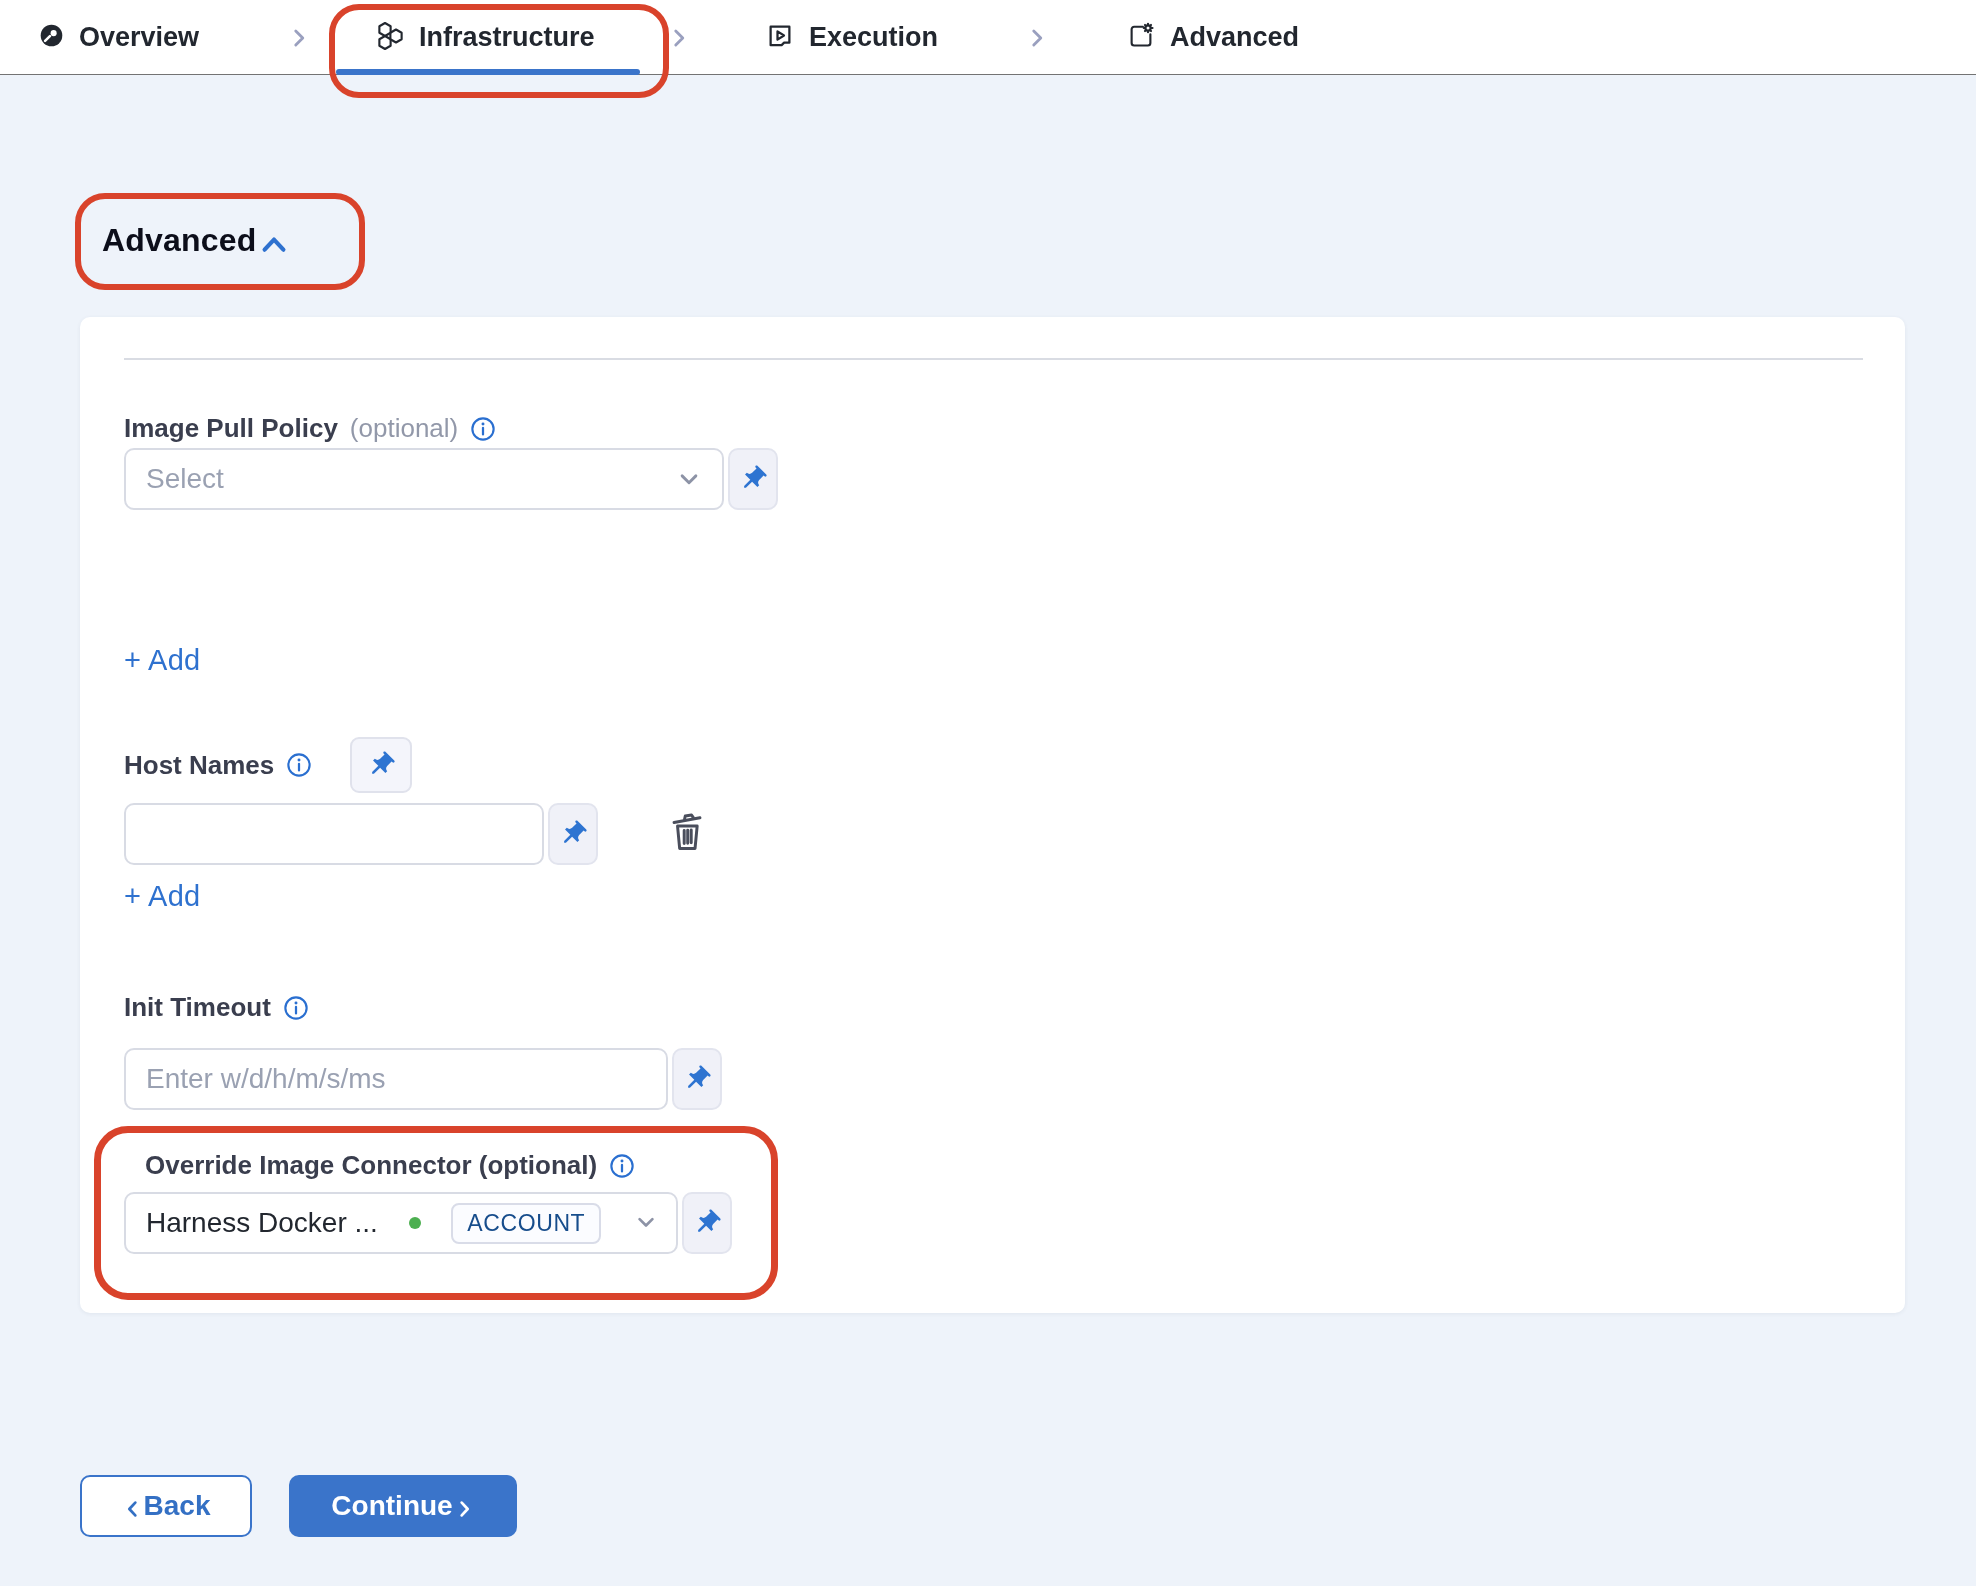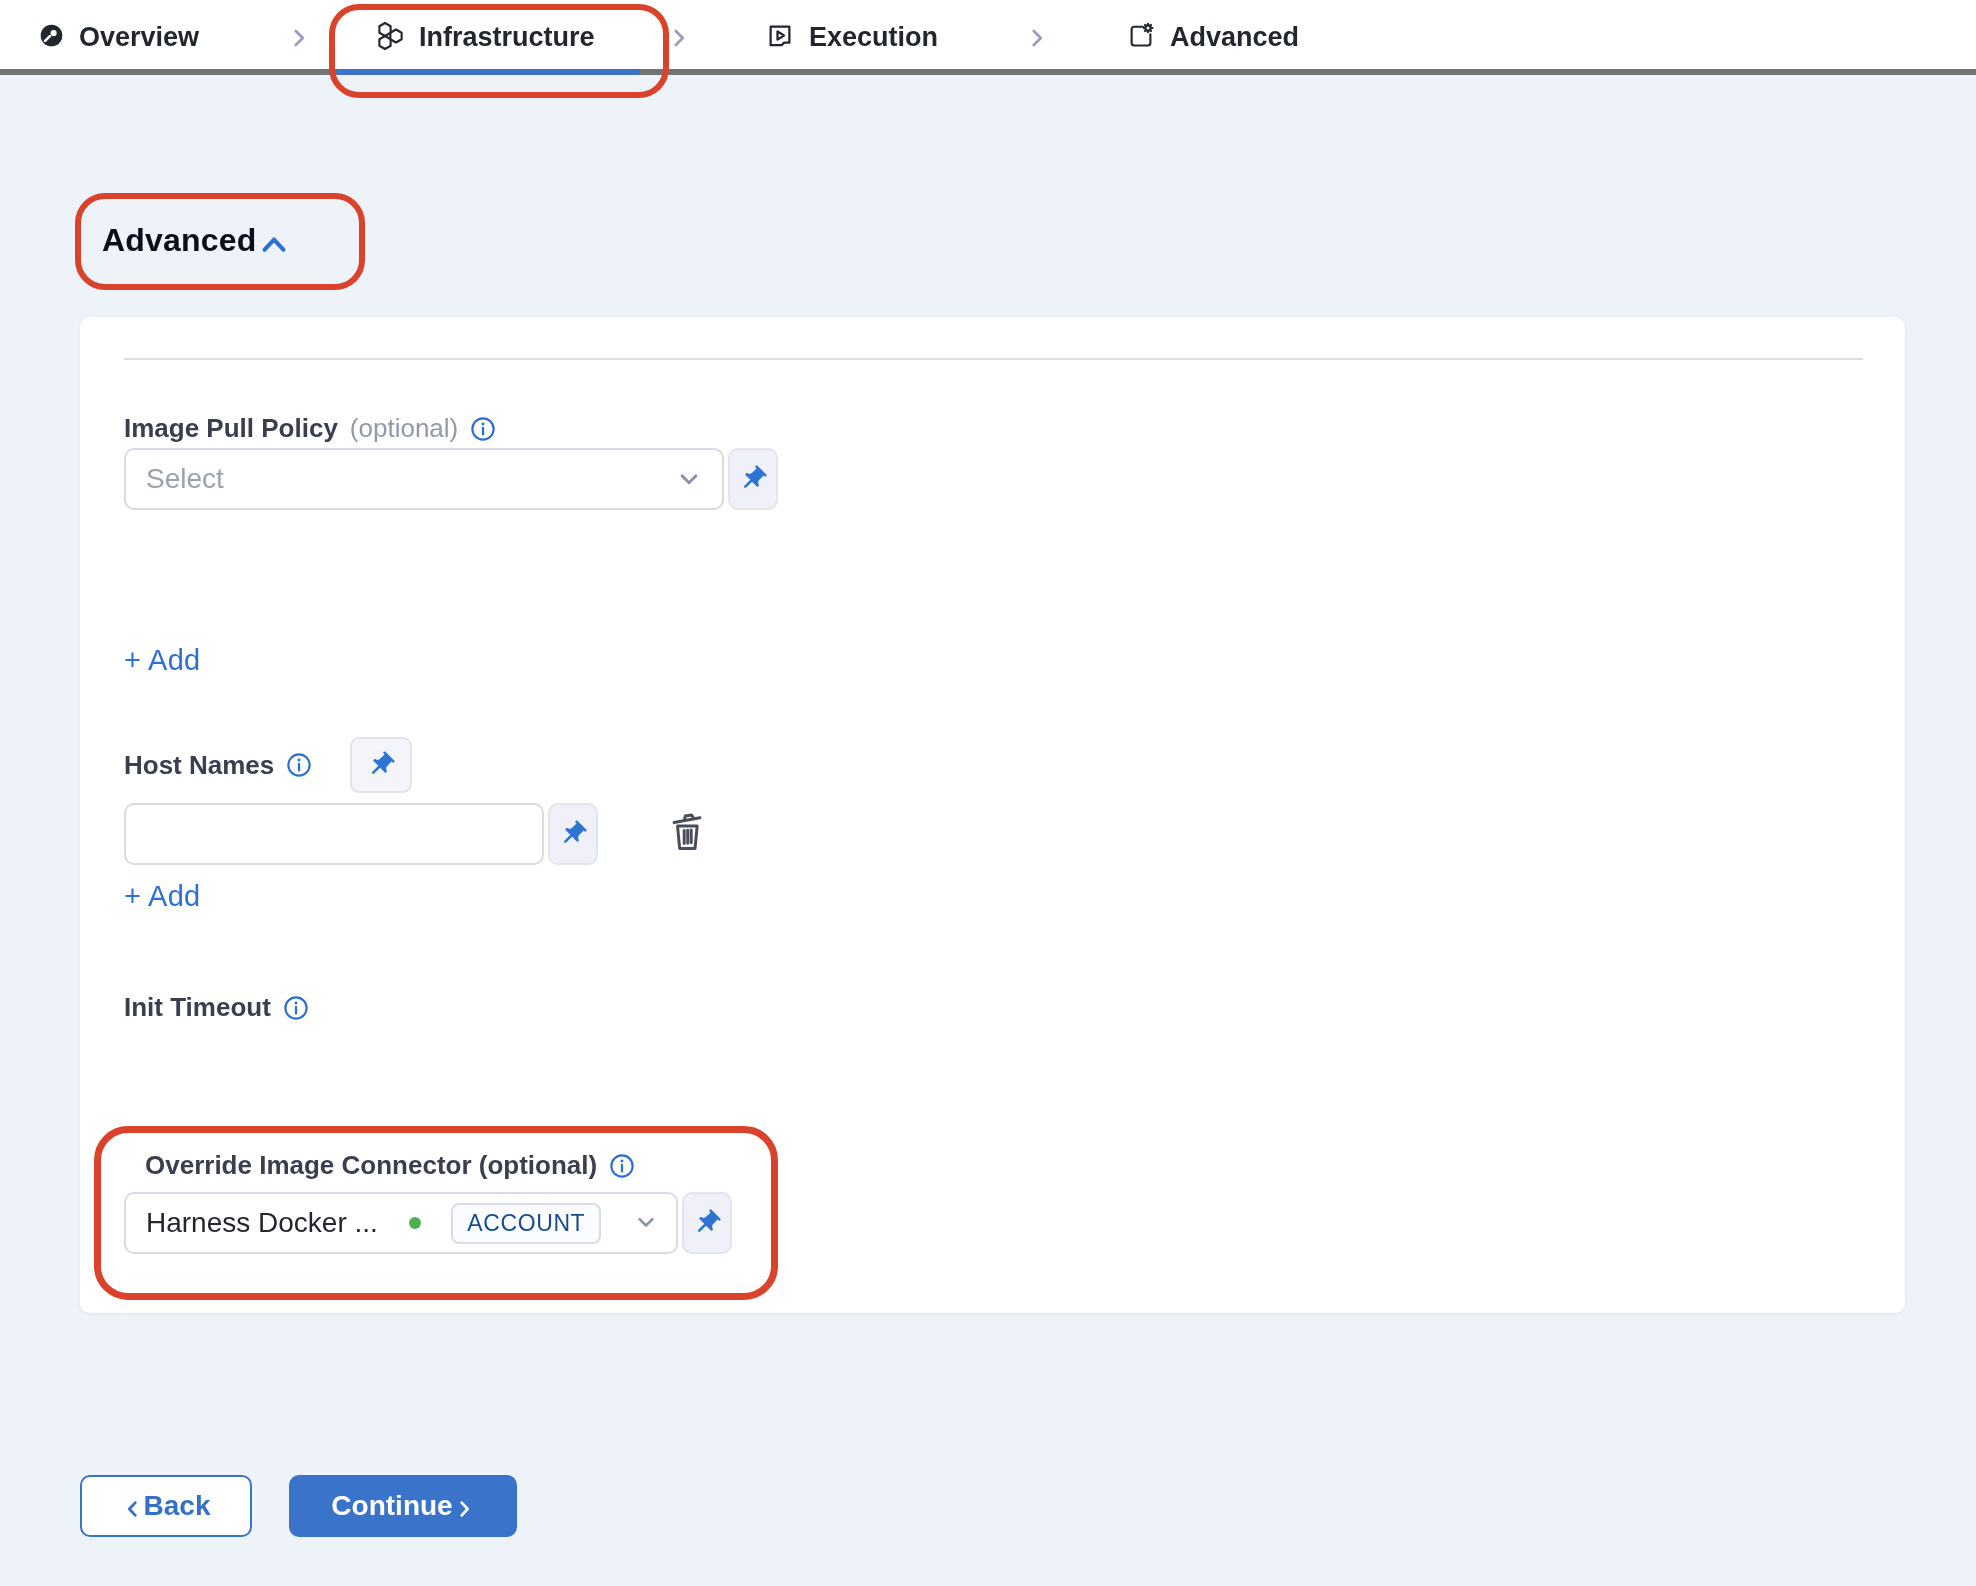--- a/index.html
+++ b/index.html
@@ -1,21 +1,21 @@
 <!DOCTYPE html>
 <html><head>
 <meta charset="utf-8">
 <style>
   * { margin:0; padding:0; box-sizing:border-box; }
   body { background:#eef3fa; font-family:"Liberation Sans", sans-serif; }
   .canvas { position:relative; width:1976px; height:1586px; background:#eef3fa; overflow:hidden; }
 
   
   .navbar { position:absolute; left:0; top:0; width:1976px; height:75px; background:#ffffff;
-            border-bottom:6px solid #737373; z-index:2; }
+            border-bottom:1px solid #737373; z-index:2; }
   .nav-item { position:absolute; top:0; height:75px; display:flex; align-items:center; gap:14px;
               cursor:pointer; }
   .nav-label { font-size:27px; font-weight:600; color:#22272f; white-space:nowrap; }
   .nav-sep { position:absolute; top:25px; width:26px; height:26px; }
   .tab-underline { position:absolute; left:336px; top:69px; width:304px; height:6px;
                    background:#3a74ca; border-radius:3px; z-index:3; }
 
   
   .ring { position:absolute; border:6px solid #d9432b; pointer-events:none; z-index:10; }
   .ring-infra { left:329px; top:4px; width:340px; height:94px; border-radius:30px; }
@@ -233,20 +233,32 @@
     <div class="field-label-row" style="left:44px; top:675px;">
       <span class="field-label">Init Timeout</span>
       <span class="info-icon">
         <svg width="26" height="26" viewBox="0 0 22 22" fill="none">
           <circle cx="11" cy="11" r="9" stroke="#2a6fd0" stroke-width="1.8"></circle>
           <line x1="11" y1="10" x2="11" y2="15.6" stroke="#2a6fd0" stroke-width="1.9" stroke-linecap="round"></line>
           <circle cx="11" cy="6.8" r="1.25" fill="#2a6fd0"></circle>
         </svg>
       </span>
     </div>
+    <div class="control-row" style="left:44px; top:731px;">
+      <div class="input-shell" style="width:544px; padding-right:12px;">
+        <input type="text" placeholder="Enter w/d/h/m/s/ms" style="">
+      </div>
+      <div class="pin-segment">
+        <span class="pin-glyph">
+          <svg width="30" height="30" viewBox="0 0 24 24">
+            <path transform="rotate(45 12 12)" fill="#2e74d1" d="M16 9V4h1c.55 0 1-.45 1-1s-.45-1-1-1H7c-.55 0-1 .45-1 1s.45 1 1 1h1v5c0 1.66-1.34 3-3 3v2h5.97v7l1 1 1-1v-7H19v-2c-1.66 0-3-1.34-3-3z"></path>
+          </svg>
+        </span>
+      </div>
+    </div>
 
     <div class="field-label-row" style="left:44px; top:833px;margin-left:21px;">
       <span class="field-label">Override Image Connector (optional)</span>
       <span class="info-icon">
         <svg width="26" height="26" viewBox="0 0 22 22" fill="none">
           <circle cx="11" cy="11" r="9" stroke="#2a6fd0" stroke-width="1.8"></circle>
           <line x1="11" y1="10" x2="11" y2="15.6" stroke="#2a6fd0" stroke-width="1.9" stroke-linecap="round"></line>
           <circle cx="11" cy="6.8" r="1.25" fill="#2a6fd0"></circle>
         </svg>
       </span>

